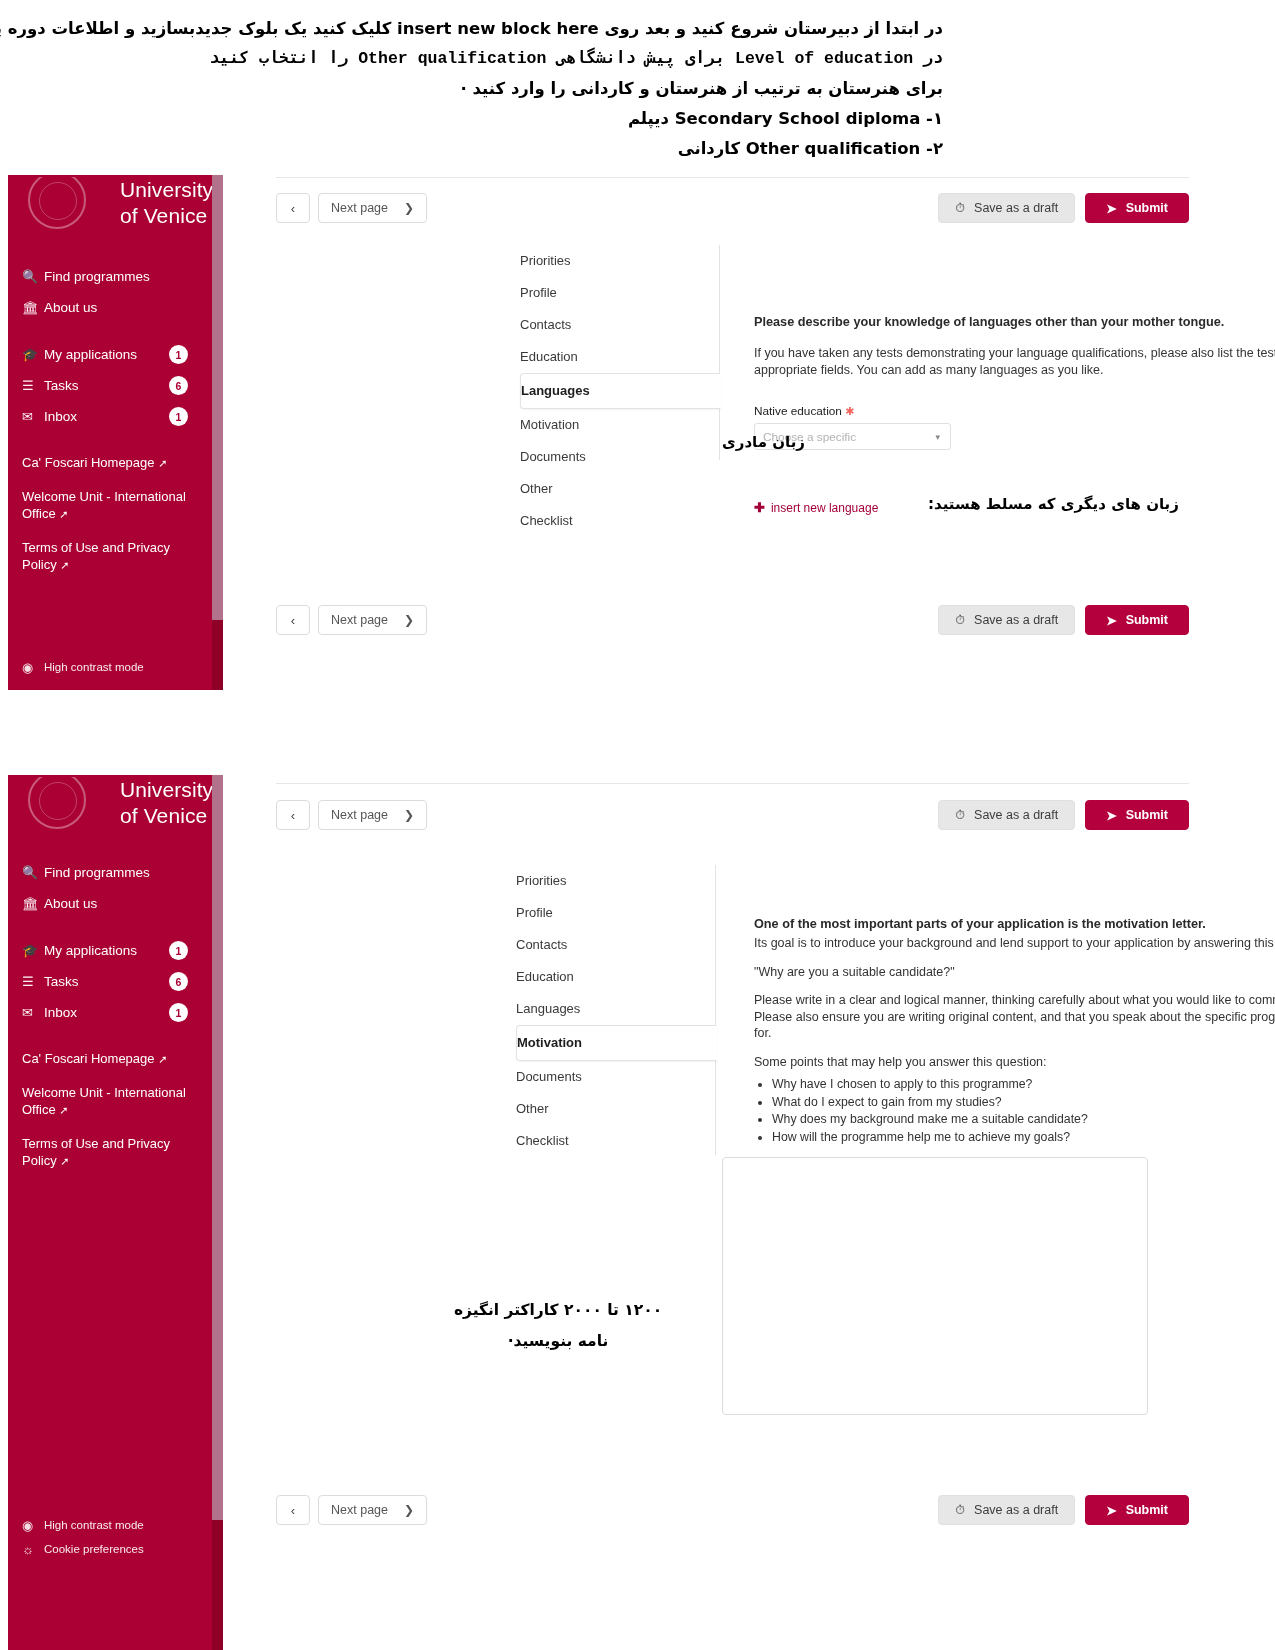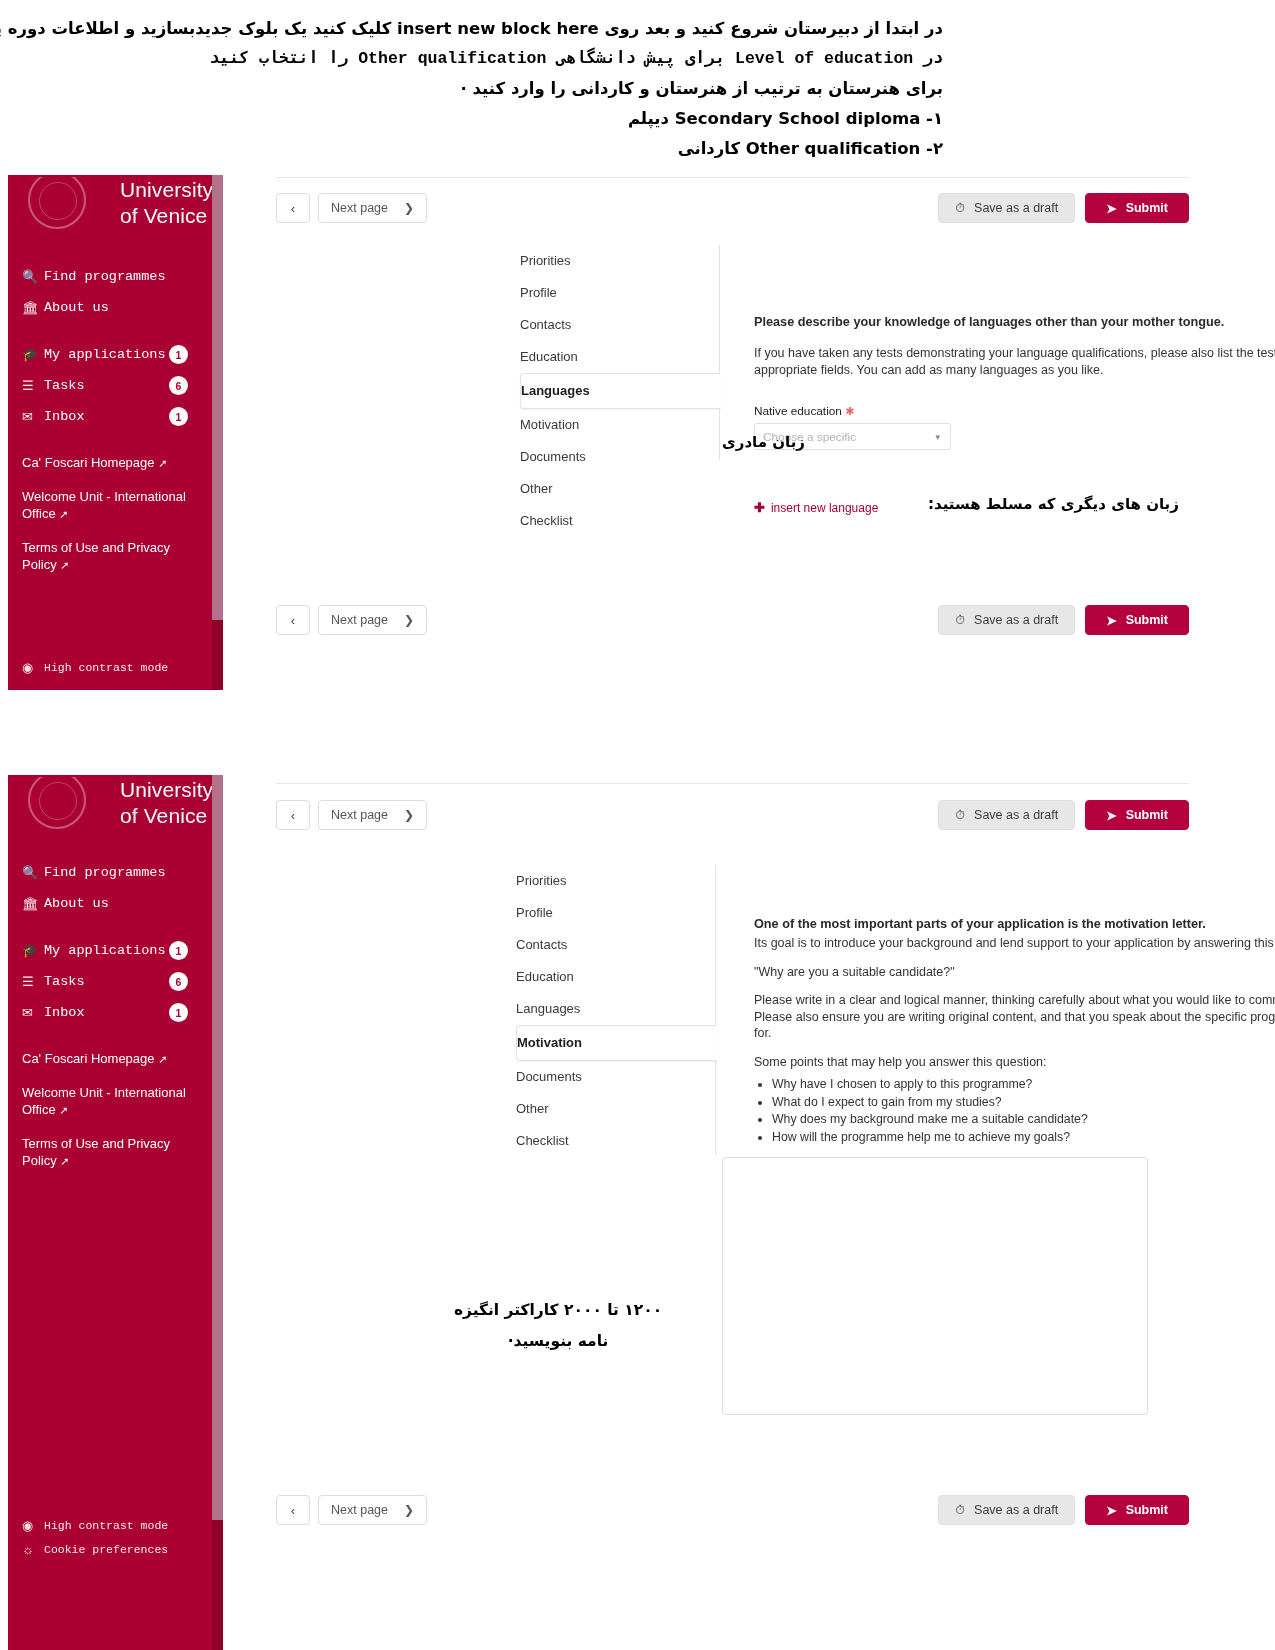--- a/index.html
+++ b/index.html
@@ -85,21 +85,21 @@
 
   .sb-item {
     display: flex; align-items: center;
     height: 31px; padding: 0 14px 0 14px;
     font-size: 13.5px; color: #fff; position: relative;
   }
   .sb-item .ico {
     width: 22px; display: inline-block; text-align: left;
     font-size: 13px; opacity: 0.95;
   }
-  .sb-item .lbl { flex: 1; font-family: Liberation Mono, monospace; }
+  .sb-item .lbl { flex: 1; }
   .sb-badge {
     min-width: 19px; height: 19px; border-radius: 50%;
     background: #fff; color: #aa0033;
     font-size: 10.5px; font-weight: bold;
     display: flex; align-items: center; justify-content: center;
     margin-right: 10px;
   }
   .sb-gap-sm { height: 16px; }
   .sb-gap-md { height: 22px; }
 

